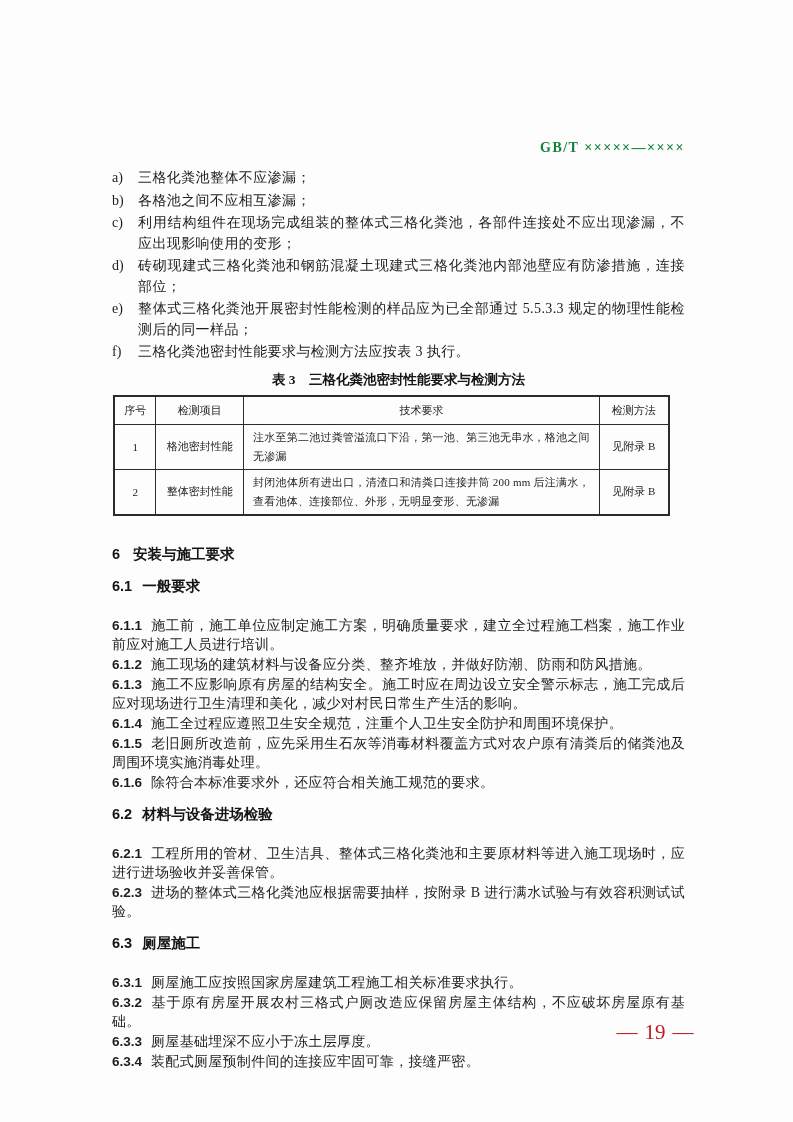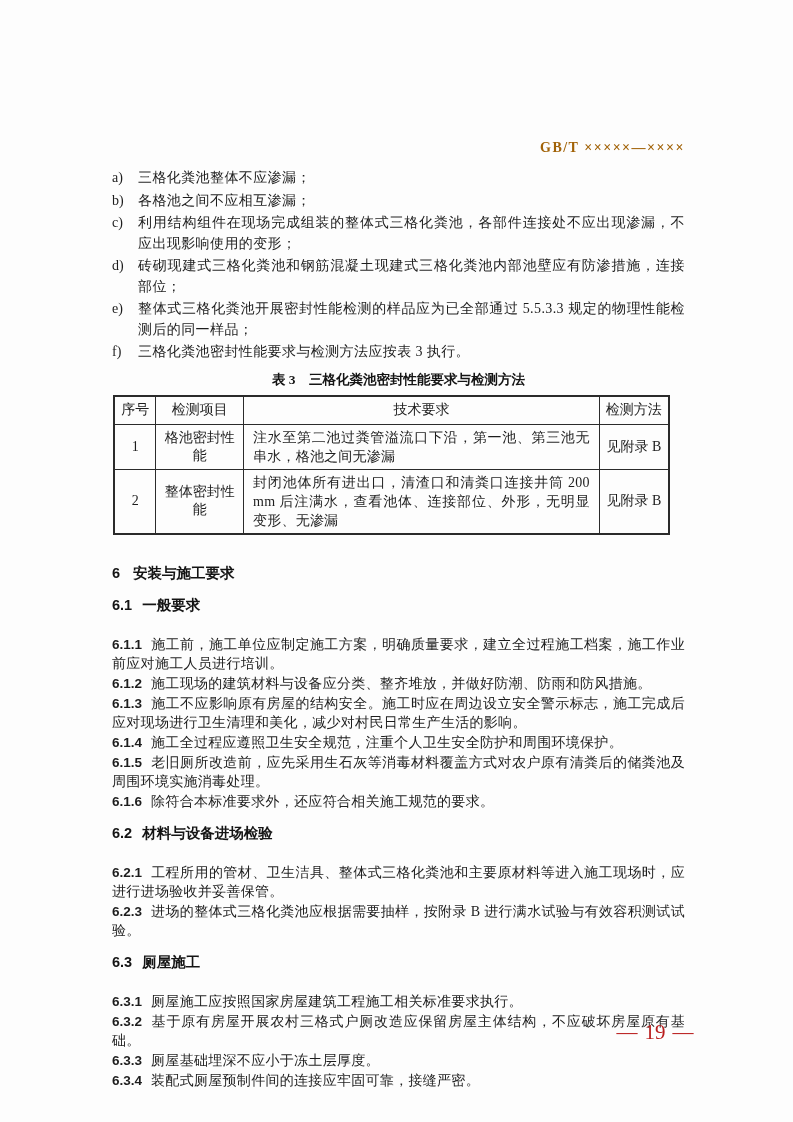--- a/index.html
+++ b/index.html
@@ -5,36 +5,36 @@
   html,body { margin:0; padding:0; background:#ffffff; }
   .page {
     position:relative; width:793px; height:1122px; overflow:hidden;
     background:#fdfdfd; color:#1d1d1d;
     font-family:"Liberation Serif","DejaVu Serif",serif;
   }
   .content { position:absolute; left:112px; top:140px; width:573px; }
 
   .std-header {
     text-align:right; font-weight:bold; font-size:14px;
-    letter-spacing:1.5px; color:#a16207;
+    letter-spacing:1.5px; color:#15803d;
   }
 
   .intro-list { margin-top:12px; }
   .li { display:flex; font-size:14px; line-height:20.5px; margin-bottom:2px; }
   .li .marker { flex:none; width:26px; }
   .li .txt { flex:1; text-align:justify; letter-spacing:0.4px; }
 
   .table-title {
     margin-top:8px; text-align:center; font-weight:bold; font-size:13.5px;
     font-family:Liberation Serif, serif; color:#141414;
   }
 
   table.gb {
     margin:6px auto 0 1px; border-collapse:collapse; width:557px;
-    font-size:14px; color:#1d1d1d;
+    font-size:11px; color:#1d1d1d;
     border:2px solid #2b2b2b;
   }
   table.gb th, table.gb td { border:1px solid #2b2b2b; font-weight:normal; }
   table.gb thead th { height:25px; text-align:center; border-bottom:1.5px solid #2b2b2b; }
   td.c { text-align:center; height:26px; padding:2px 4px; }
   td.req { text-align:justify; padding:3px 9px; line-height:19px; letter-spacing:0.2px; }
 
   .chapter, .sub {
     font-family:"Liberation Sans","DejaVu Sans",sans-serif;
     font-weight:bold; font-size:14.5px; color:#141414; line-height:20px;

